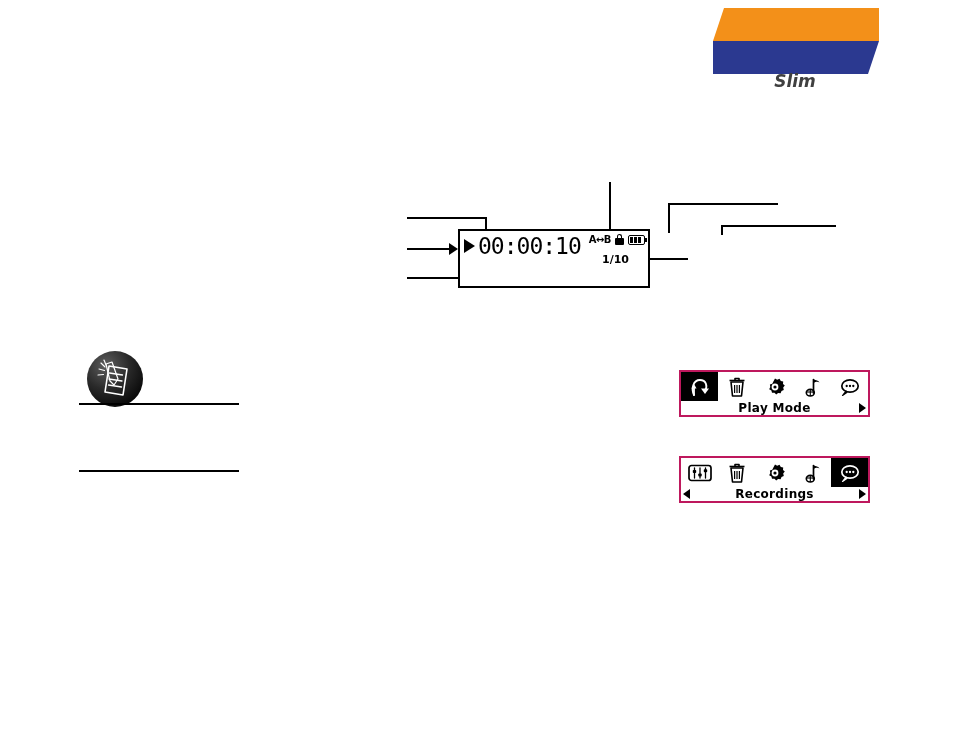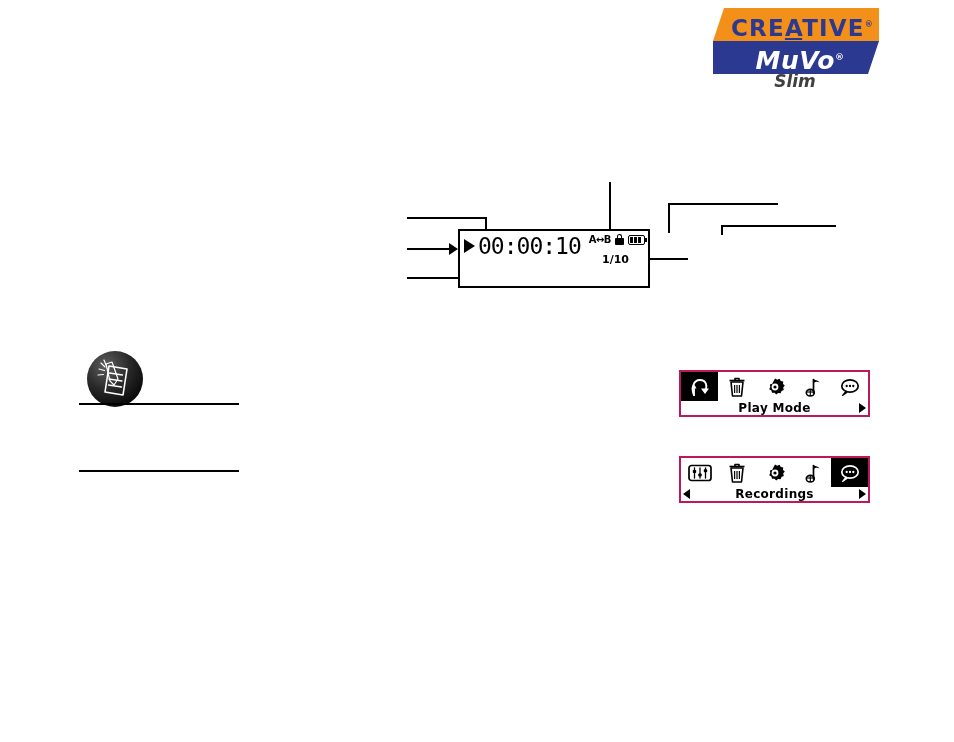--- a/index.html
+++ b/index.html
@@ -351,22 +351,20 @@
   }
 </style>
 </head>
 <body>
 
 <div class="page">
 
   <div class="logo">
     <div class="logo-orange"></div>
     <div class="logo-blue"></div>
-    <div class="logo-creative">CRE<span class="ua">A</span>TIVE<span class="reg">®</span></div>
-    <div class="logo-muvo"><span>MuVo</span><span class="reg">®</span></div>
     <div class="logo-slim">Slim</div>
   </div>
 
   <div class="ln h" style="left:407px; top:217px; width:80px;"></div>
   <div class="ln v" style="left:485px; top:217px; height:14px;"></div>
 
   <div class="ln h" style="left:407px; top:248px; width:44px;"></div>
   <div class="arrow-head" style="left:449px; top:243px;"></div>
 
   <div class="ln h" style="left:407px; top:277px; width:53px;"></div>

